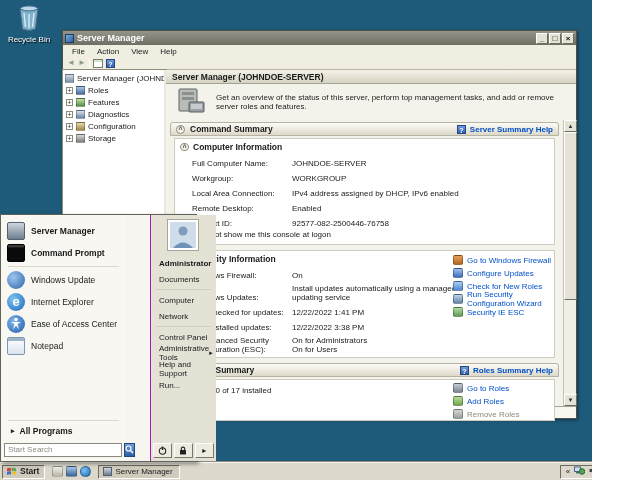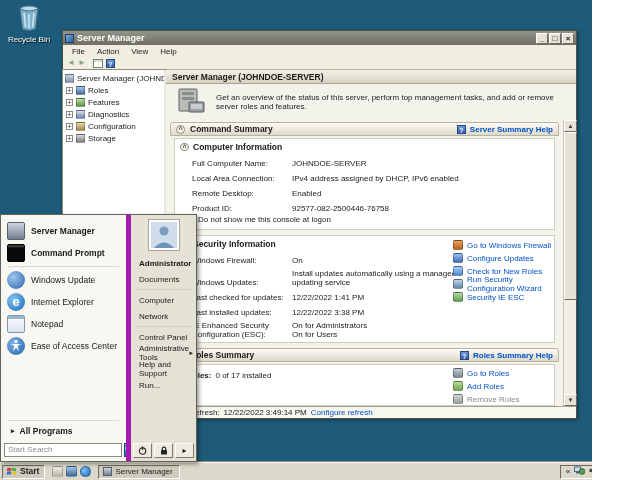--- a/index.html
+++ b/index.html
@@ -131,22 +131,22 @@
   .sm-spacer { flex:1; }
   .allprog { display:flex; align-items:center; gap:5px; height:15px; padding-left:10px;
              font-weight:bold; font-size:8.5px; }
   .aparrow { font-size:7px; color:#222; }
   .searchrow { height:23px; display:flex; align-items:center; gap:2px; padding:0 3px 0 3px; }
   .searchbox { flex:1; height:14px; border:1px solid #8a8a7c; background:#fff; font-size:8px;
                padding:0 3px; font-family:"Liberation Sans",sans-serif; color:#333; }
   .searchbox::placeholder { color:#8c8c84; font-style:normal; }
   .magbtn { width:15px; height:14px; background:linear-gradient(#6ea0dc,#2d5fa8); border:1px solid #24477c;
             display:flex; align-items:center; justify-content:center; }
-  .sm-right { flex:1; background:#E4E2D5; border-left:5px solid #a21caf; display:flex;
-              flex-direction:column; padding-top:5px; }
+  .sm-right { flex:1; background:#E4E2D5; border-left:1px solid #a21caf; display:flex;
+              flex-direction:column; padding-top:5px;margin-left:24px; }
   .avatar { width:30px; height:30px; margin:0 auto 5px auto; border:2px solid #fff;
             outline:1px solid #a8a598; background:linear-gradient(#e8eef6,#b8c8da); }
   .smr-item { height:16px; display:flex; align-items:center; padding-left:8px; font-size:8px; }
   .smr-item .arrow { margin-left:auto; margin-right:3px; font-size:7px; }
   .smr-sep { height:1px; background:#CFCDBF; margin:2px 5px; }
   .powrow { margin-top:auto; height:21px; display:flex; align-items:center; gap:2px; padding:0 2px; }
   .pbtn { flex:1; height:15px; background:#EDEBDF; border:1px solid; border-color:#fff #77776a #77776a #fff;
           display:flex; align-items:center; justify-content:center; font-size:8px; }
 
   
@@ -274,20 +274,24 @@
             <div class="infobox">
               <div class="boxtitle">
                 <span class="chev small">^</span>
                 <span>Computer Information</span>
               </div>
               <div class="irow">
                 <span class="lab">Full Computer Name:</span>
                 <span class="val">JOHNDOE-SERVER</span>
               </div>
               <div class="irow">
+                <span class="lab">Workgroup:</span>
+                <span class="val">WORKGROUP</span>
+              </div>
+              <div class="irow">
                 <span class="lab">Local Area Connection:</span>
                 <span class="val">IPv4 address assigned by DHCP, IPv6 enabled</span>
               </div>
               <div class="irow">
                 <span class="lab">Remote Desktop:</span>
                 <span class="val">Enabled</span>
               </div>
               <div class="irow">
                 <span class="lab">Product ID:</span>
                 <span class="val">92577-082-2500446-76758</span>
@@ -410,31 +414,31 @@
       <div class="sm-sep"></div>
       <div class="sm-item">
         <span class="smico smi-wu"></span>
         <span>Windows Update</span>
       </div>
       <div class="sm-item">
         <span class="smico smi-ie">e</span>
         <span>Internet Explorer</span>
       </div>
       <div class="sm-item">
-        <span class="smico smi-notepad"></span>
-        <span>Notepad</span>
-      </div>
-      <div class="sm-item">
         <span class="smico smi-eoa">
           <svg width="18" height="18" viewBox="0 0 18 18">
             <circle cx="9" cy="4.5" r="1.8" fill="#fff"></circle>
             <path d="M4 7 L14 7 L10.5 9 L12 14.5 L9 10.5 L6 14.5 L7.5 9 Z" fill="#fff"></path>
           </svg>
         </span>
         <span>Ease of Access Center</span>
+      </div>
+      <div class="sm-item">
+        <span class="smico smi-notepad"></span>
+        <span>Notepad</span>
       </div>
       <div class="sm-spacer"></div>
       <div class="sm-sep"></div>
       <div class="allprog">
         <span class="aparrow">▸</span>
         <span>All Programs</span>
       </div>
       <div class="searchrow">
         <input class="searchbox" type="text" placeholder="Start Search" style="">
         <span class="magbtn">

